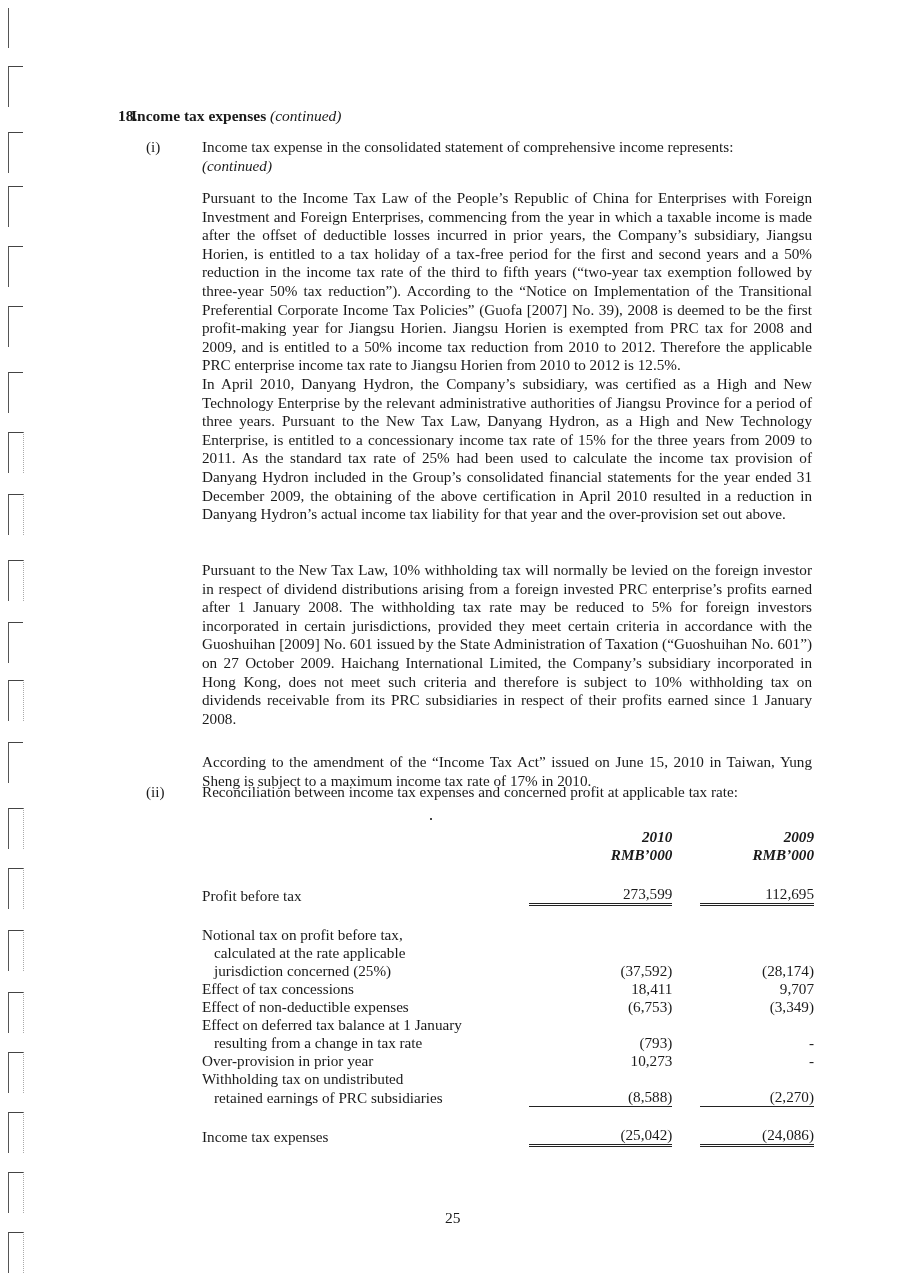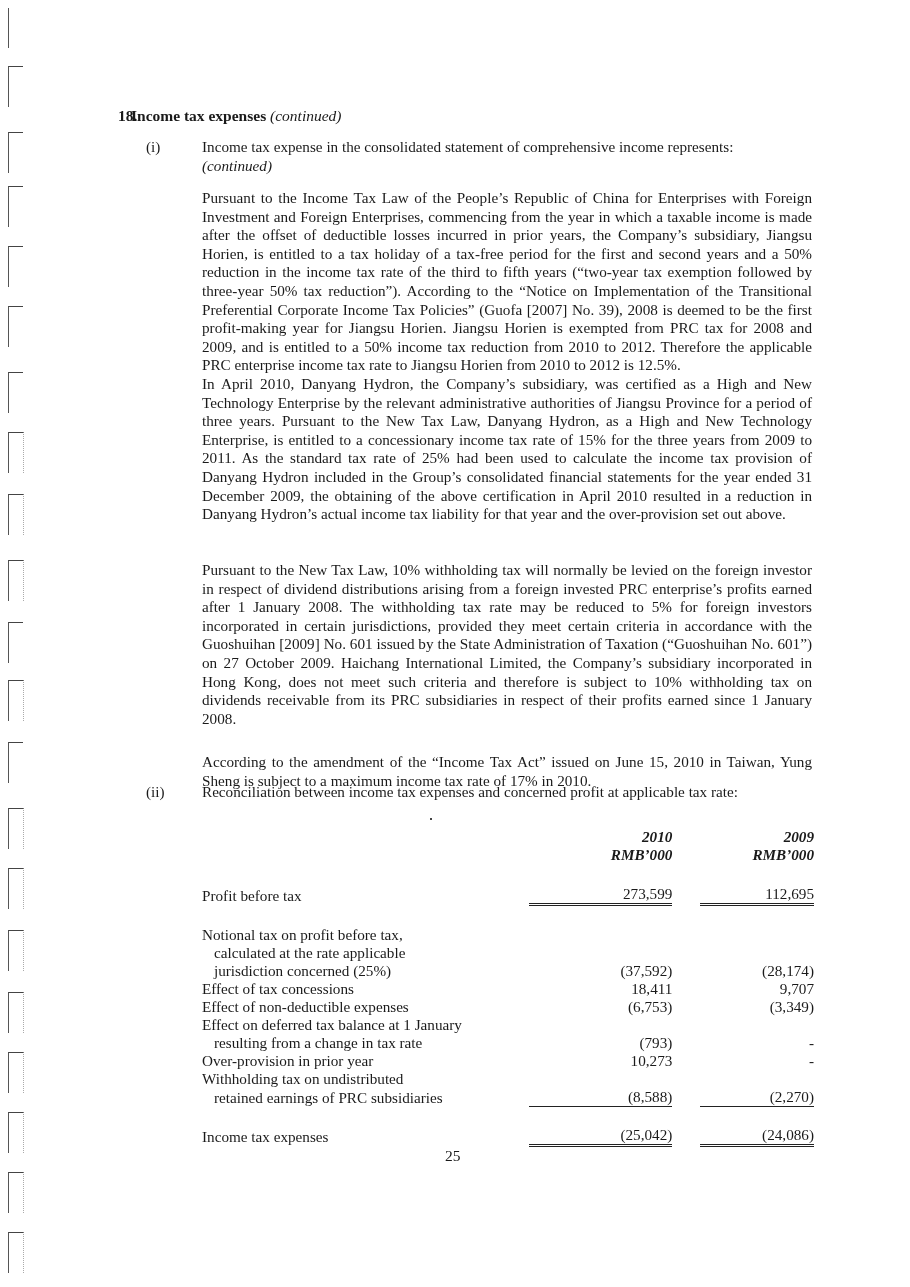--- a/index.html
+++ b/index.html
@@ -37,21 +37,21 @@
     td.v { text-align: right; }
     td.c1 { width: 146px; }
     td.gap { width: 28px; }
     td.c2 { width: 116px; }
     .hdr { font-style: italic; font-weight: bold; }
     .ul { border-bottom: 1.4px solid #222; }
     .dul { border-bottom: 3px double #222; }
     .indent { padding-left: 12px !important; margin-top: 44px; }
     .spacer td { height: 18px; }
 
-    .page-number { position: absolute; left: 445px; top: 1147px; font-size: 15.5px; }
+    .page-number { position: absolute; left: 445px; top: 1209px; font-size: 15.5px; }
     .tick { position:absolute; left: 430px; top: 818px; width:2px; height:2px; background:#444; }
   </style>
 </head>
 <body>
 
 <div class="binding">
   <div class="bmark" style="top:8px;height:40px;border-top:none;"></div>
   <div class="bmark" style="top:66px;"></div>
   <div class="bmark" style="top:132px;"></div>
   <div class="bmark" style="top:186px;"></div>

